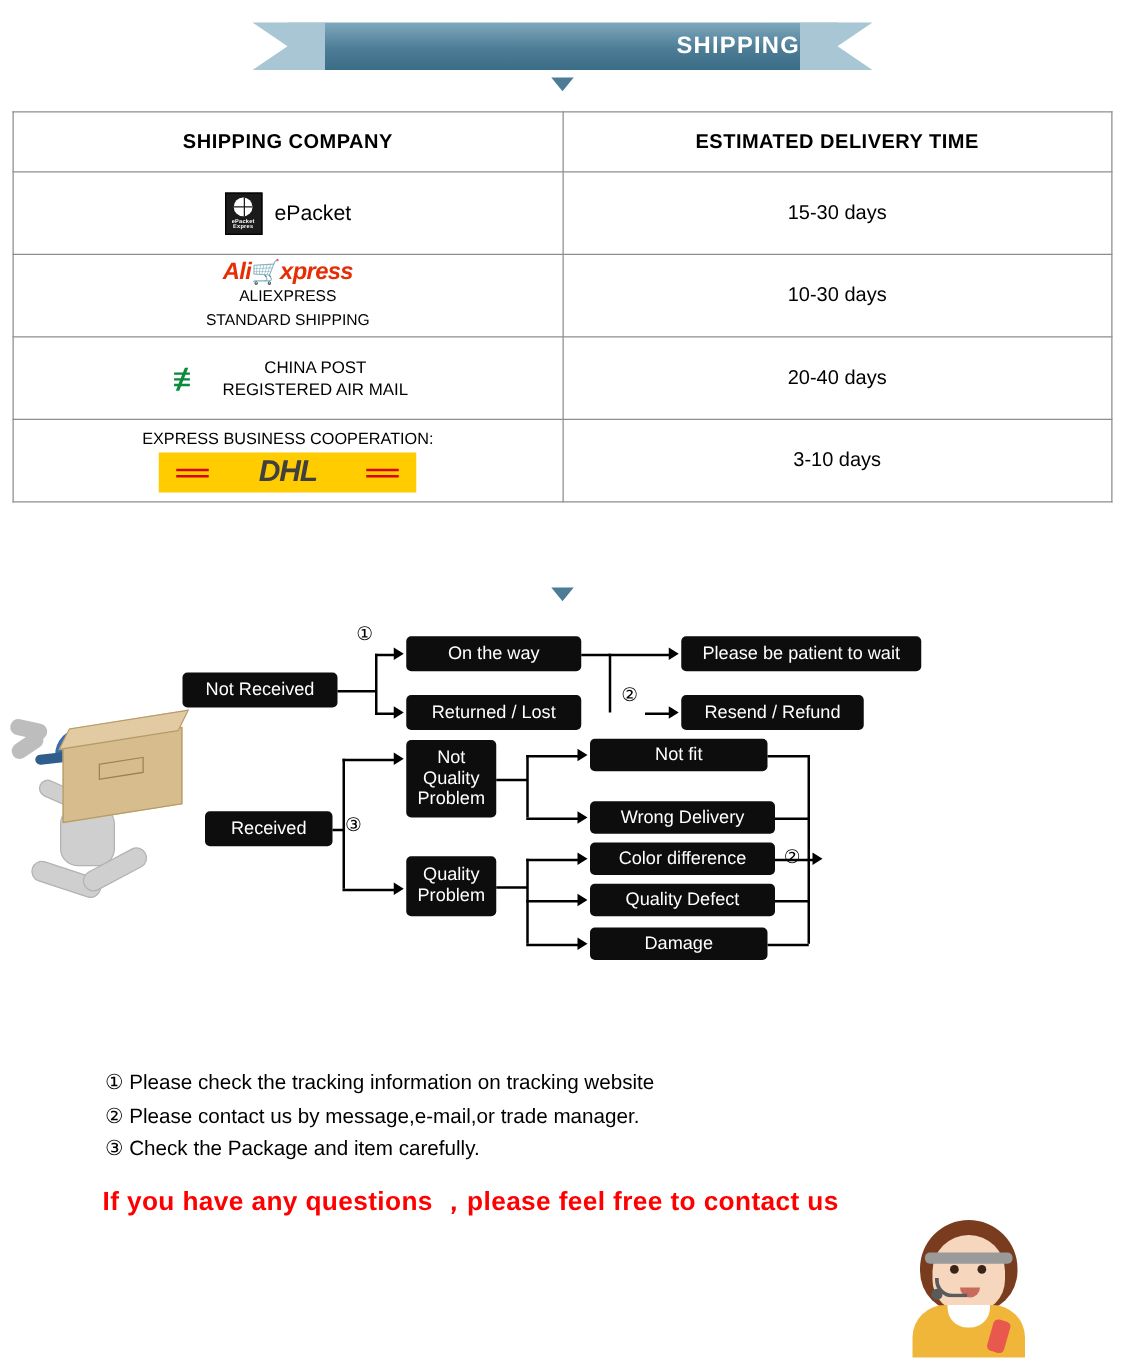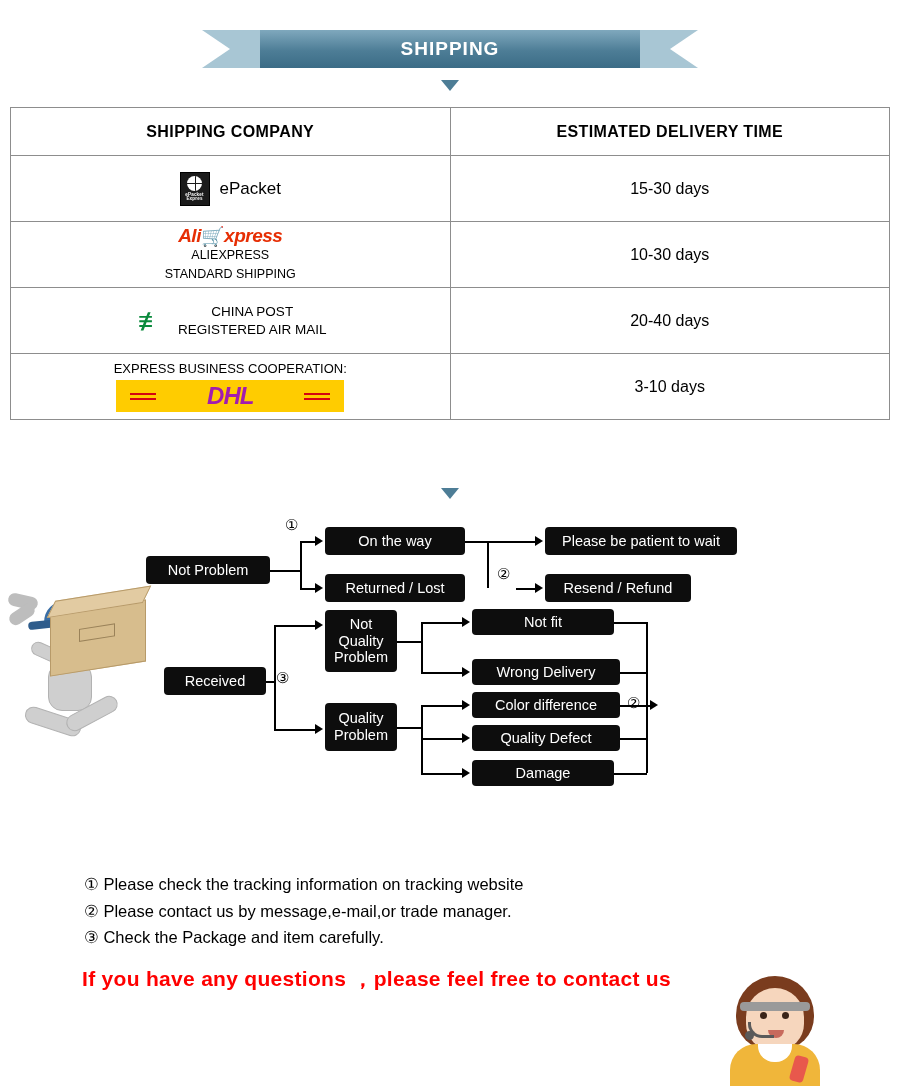--- a/index.html
+++ b/index.html
@@ -16,30 +16,30 @@
 
   
   .banner-wrap {
     position: relative;
     width: 100%;
     text-align: center;
   }
   .banner {
     position: relative;
     display: block;
-    margin: 12px auto;
+    margin: 0 auto;
     width: 380px;
     height: 38px;
     background: linear-gradient(to bottom, #7fa8bd 0%, #4d7d96 55%, #3b6c86 100%);
     color: #ffffff;
     font-size: 19px;
     font-weight: bold;
     letter-spacing: 1px;
     line-height: 38px;
-    text-align: center;
+    text-align: right;
   }
   .banner::before,
   .banner::after {
     content: "";
     position: absolute;
     top: 0;
     width: 0;
     height: 0;
     border-top: 19px solid #a8c6d4;
     border-bottom: 19px solid #a8c6d4;
@@ -151,23 +151,23 @@
     justify-content: center;
     font-size: 26px;
     font-weight: bold;
     line-height: 1;
   }
   .cpost-text { font-size: 13.5px; line-height: 1.3; }
 
   
   .dhl-coop { font-size: 13px; margin-bottom: 4px; }
   .dhl-logo {
-    width: 228px; height: 32px;
+    width: 206px; height: 32px;
     background: #ffcc00;
-    color: #a21caf;
+    color: #404040;
     font-size: 24px;
     font-weight: bold;
     font-style: italic;
     letter-spacing: -1px;
     display: flex;
     align-items: center;
     justify-content: center;
     margin: 0 auto;
     position: relative;
   }
@@ -429,21 +429,21 @@
     <div class="limb legA"></div>
     <div class="limb legB"></div>
     <div class="footA"></div>
     <div class="footB"></div>
     <div class="box3d">
       <div class="flap"></div>
       <div class="tape"></div>
     </div>
   </div>
 
-  <div class="node" style="left:146px; top:49px; width:124px; height:28px;">Not Problem</div>
+  <div class="node" style="left:146px; top:49px; width:124px; height:28px;">Not Received</div>
 
   <div class="circnum" style="left:285px; top:9px;">①</div>
 
   <div class="node" style="left:325px; top:20px; width:140px; height:28px;">On the way</div>
 
   <div class="node" style="left:325px; top:67px; width:140px; height:28px;">Returned / Lost</div>
 
   <div class="node" style="left:545px; top:20px; width:192px; height:28px;">Please be patient to wait</div>
 
   <div class="circnum" style="left:497px; top:58px;">②</div>

